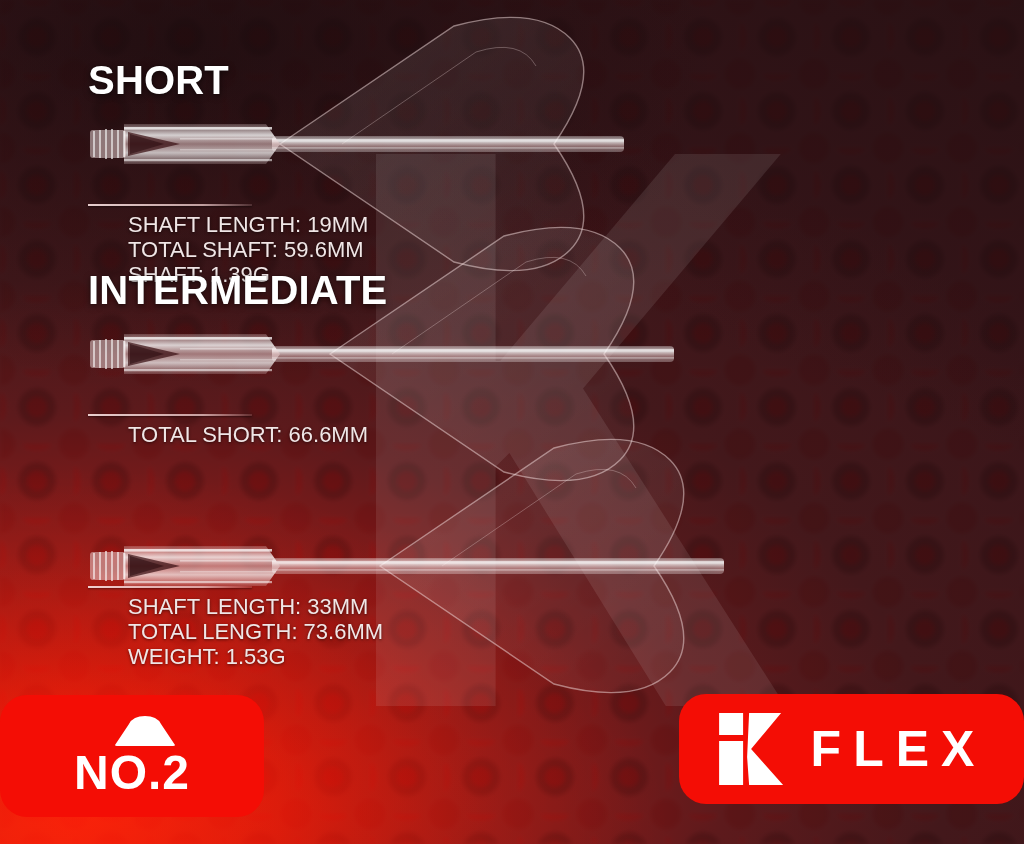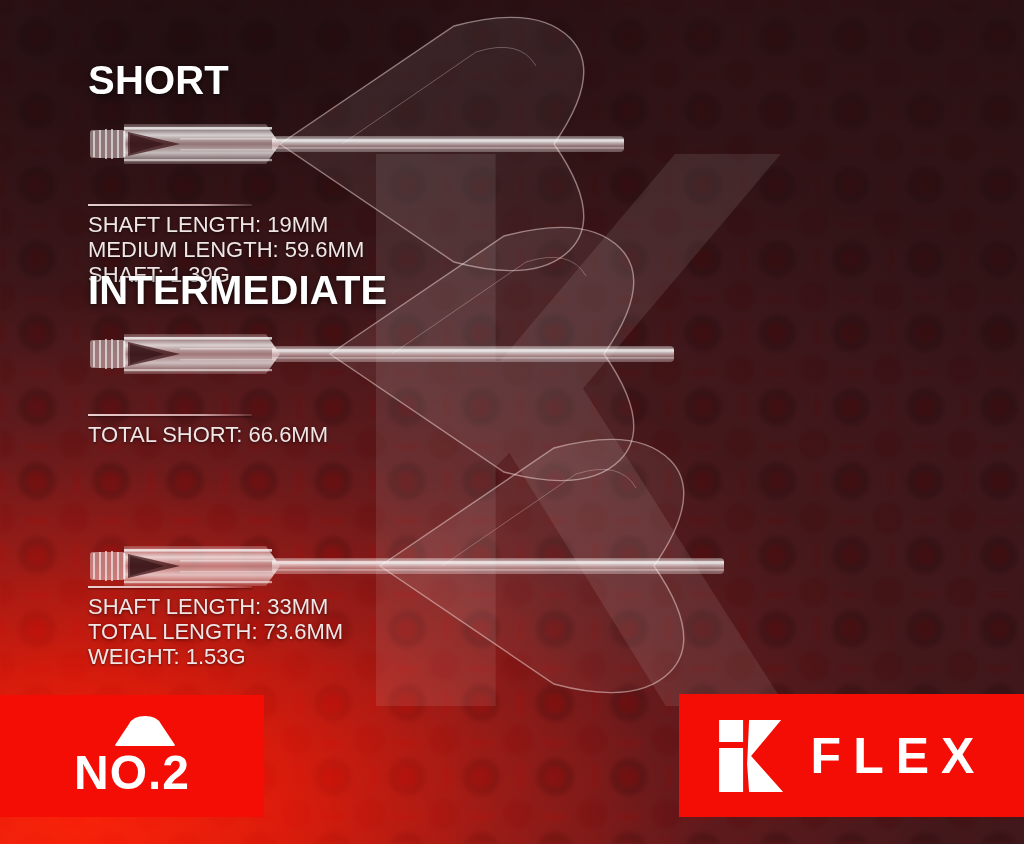--- a/index.html
+++ b/index.html
@@ -64,45 +64,45 @@
     font-size:40px; font-weight:700; color:#ffffff;
     letter-spacing:.2px; line-height:1;
     text-shadow:0 2px 6px rgba(0,0,0,.55), 0 0 1px rgba(0,0,0,.7);
     white-space:nowrap;
   }
   .spec-rule{
     width:164px; height:2px; margin:0;
     background:linear-gradient(90deg, rgba(247,222,222,.92) 0%, rgba(240,205,205,.75) 70%, rgba(240,205,205,.15) 100%);
     box-shadow:0 1px 2px rgba(0,0,0,.4);
   }
-  .spec-lines{ margin-top:7px; }
+  .spec-lines{ margin-top:7px;margin-left:40px; }
   .spec-line{
     font-size:22px; font-weight:400; color:#f0e6e6;
     line-height:1.13; white-space:nowrap;
     text-shadow:0 1px 3px rgba(0,0,0,.55);
   }
 
   
-  .banner{ position:absolute; background:#f40d05; }
+  .banner{ position:absolute; background:#f40d05;border-radius:27px; }
 
   .banner-no2{ left:0; top:695px; width:264px; height:122px; }
   .no2-inner{
     position:absolute; left:50%; top:50%;
     transform:translate(-50%,-50%);
     display:flex; flex-direction:column; align-items:center;
     width:100%;
   }
   .no2-flight{ width:64px; height:32px; margin-bottom:2px; margin-left:26px; }
   .no2-flight svg{ width:100%; height:100%; display:block; }
   .no2-word{
     font-size:48px; font-weight:700; color:#fff;
     letter-spacing:1px; line-height:1; font-stretch:condensed;
   }
 
-  .banner-kflex{ left:679px; top:694px; width:345px; height:123px; }
+  .banner-kflex{ left:679px; top:694px; width:345px; height:110px; }
   .kflex-inner{
     position:absolute; left:50%; top:50%;
     transform:translate(-50%,-50%);
     display:flex; align-items:center; gap:16px;
   }
   .kflex-k{ width:78px; height:76px; }
   .kflex-k svg{ width:100%; height:100%; display:block; }
   .kflex-word{
     font-size:50px; font-weight:600; color:#fff;
     letter-spacing:12px; line-height:1;
@@ -278,21 +278,21 @@
       </g>
     </svg>
   </div>
 
   <div class="spec-block" style="left:88px; top:60px;">
     <div class="spec-title">SHORT</div>
     <div style="height:104px;"></div>
     <div class="spec-rule"></div>
     <div class="spec-lines">
       <div class="spec-line">SHAFT LENGTH: 19MM</div>
-      <div class="spec-line">MEDIUM LENGTH: 59.6MM</div>
+      <div class="spec-line">TOTAL SHAFT: 59.6MM</div>
       <div class="spec-line">SHAFT: 1.39G</div>
     </div>
   </div>
 
   <div class="spec-block" style="left:88px; top:270px;">
     <div class="spec-title">INTERMEDIATE</div>
     <div style="height:104px;"></div>
     <div class="spec-rule"></div>
     <div class="spec-lines">
       <div class="spec-line">TOTAL SHORT: 66.6MM</div>

